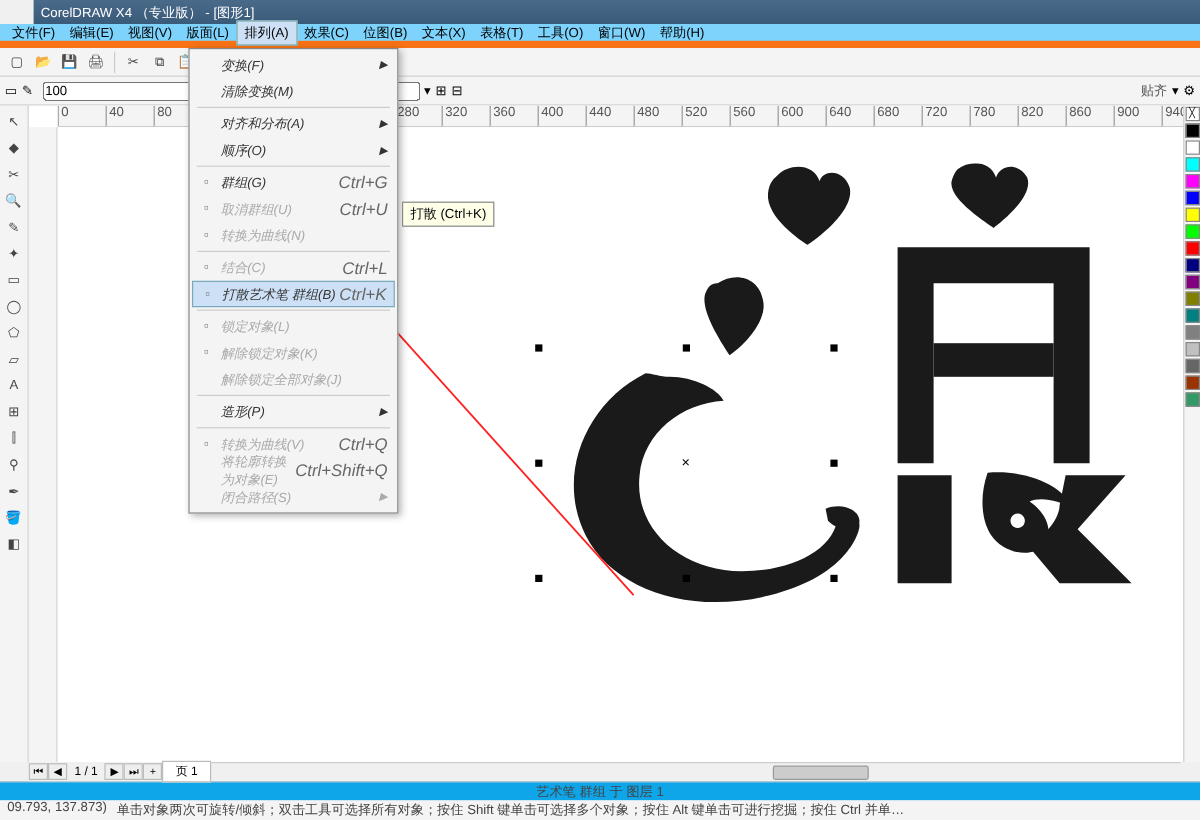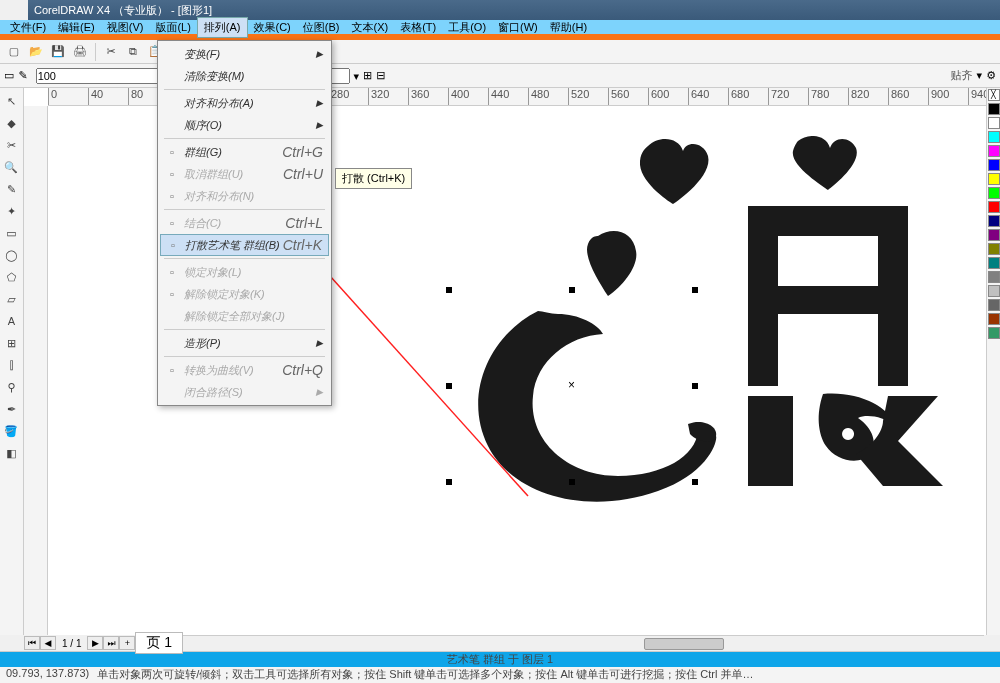--- a/index.html
+++ b/index.html
@@ -41,21 +41,21 @@
 .dropdown-menu .msep { height:1px; background:#ccc; margin:2px 4px; }
 .dropdown-menu .mi-icon { position:absolute; left:4px; width:16px; text-align:center; color:#777; }
 
 .tooltip { position:absolute; top:168px; left:335px; background:#ffffe8; border:1px solid #888; padding:2px 6px; font-size:11px; z-index:101; }
 
 .scrollbar-h { position:absolute; bottom:32px; left:24px; right:16px; height:16px; background:#f0f0f0; border-top:1px solid #ccc; display:flex; align-items:center; }
 .scrollbar-h .thumb { width:80px; height:12px; background:#ccc; border:1px solid #999; margin-left:620px; border-radius:2px; }
 .page-tabs { position:absolute; bottom:32px; left:24px; height:16px; display:flex; align-items:center; background:#f0f0f0; z-index:2; }
 .page-tabs .nav-btn { width:16px; height:14px; border:1px solid #bbb; background:#eee; display:flex; align-items:center; justify-content:center; font-size:9px; cursor:pointer; }
 .page-tabs .page-num { padding:0 6px; font-size:10px; }
-.page-tabs .tab { padding:1px 10px; background:#fff; border:1px solid #bbb; font-size:14px; }
+.page-tabs .tab { padding:1px 10px; background:#fff; border:1px solid #bbb; font-size:10px; }
 
 .statusbar { position:absolute; bottom:16px; left:0; right:0; height:16px; background:#0ea5e9; border-top:1px solid #ccc; display:flex; align-items:center; padding:0 6px; font-size:10px; color:#444; }
 .statusbar2 { position:absolute; bottom:0; left:0; right:0; height:16px; background:#f4f4f4; display:flex; align-items:flex-start; padding:0 6px; font-size:10px; color:#444; }
 
 .colorbar { position:absolute; right:0; top:88px; bottom:48px; width:14px; background:#f4f4f4; border-left:1px solid #ccc; display:flex; flex-direction:column; }
 .colorbar .swatch { width:12px; height:12px; margin:1px auto; border:1px solid #888; }
 </style>
 </head>
 <body>
 
@@ -245,21 +245,21 @@
       <span>群组(G)</span>
       <span class="shortcut">Ctrl+G</span>
     </div>
     <div class="mi disabled">
       <span class="mi-icon">▫</span>
       <span>取消群组(U)</span>
       <span class="shortcut">Ctrl+U</span>
     </div>
     <div class="mi disabled">
       <span class="mi-icon">▫</span>
-      <span>对齐和分布(N)</span>
+      <span>转换为曲线(N)</span>
     </div>
     <div class="msep"></div>
     <div class="mi disabled">
       <span class="mi-icon">▫</span>
       <span>结合(C)</span>
       <span class="shortcut">Ctrl+L</span>
     </div>
     <div class="mi highlighted">
       <span class="mi-icon">▫</span>
       <span>打散艺术笔 群组(B)</span>
@@ -280,20 +280,24 @@
     <div class="msep"></div>
     <div class="mi">
       <span>造形(P)</span>
       <span class="arrow">▶</span>
     </div>
     <div class="msep"></div>
     <div class="mi disabled">
       <span class="mi-icon">▫</span>
       <span>转换为曲线(V)</span>
       <span class="shortcut">Ctrl+Q</span>
+    </div>
+    <div class="mi disabled">
+      <span>将轮廓转换为对象(E)</span>
+      <span class="shortcut">Ctrl+Shift+Q</span>
     </div>
     <div class="mi disabled">
       <span>闭合路径(S)</span>
       <span class="arrow">▶</span>
     </div>
   </div>
 
 <div class="tooltip">
   <span>打散 (Ctrl+K)</span>
 </div>

